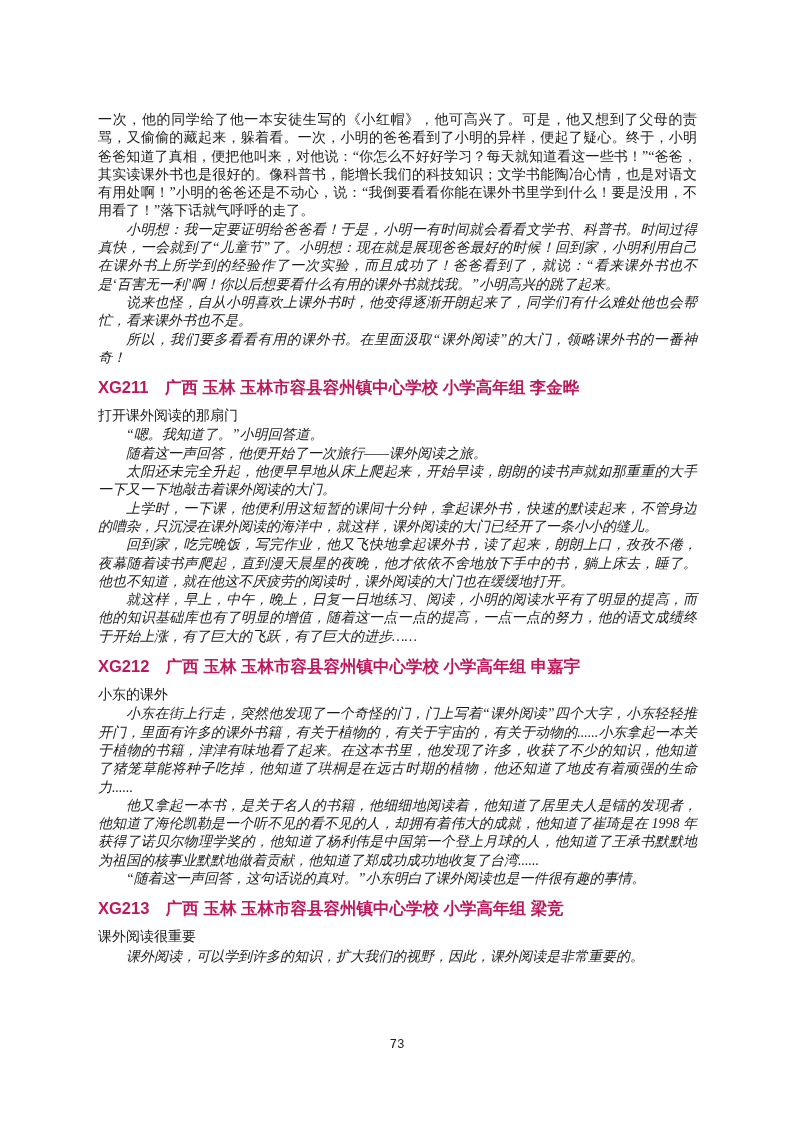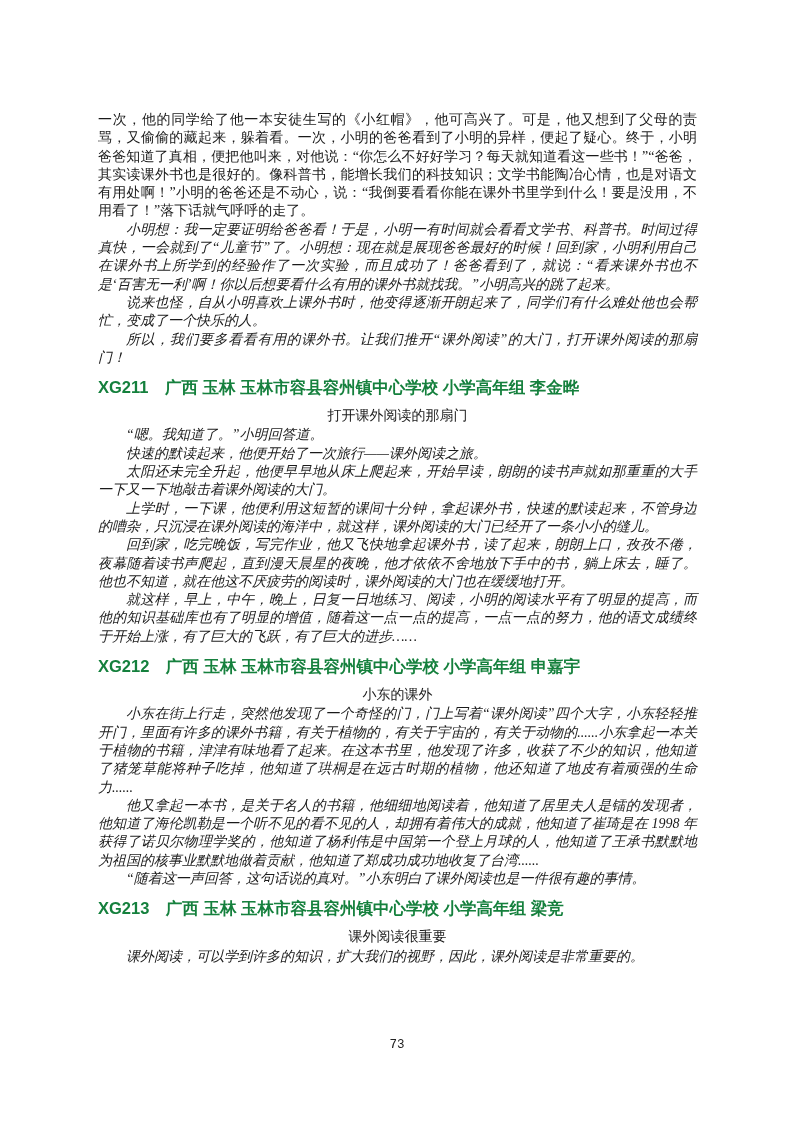--- a/index.html
+++ b/index.html
@@ -32,54 +32,53 @@
   .para.indent {
     text-indent: 2em;
     font-style: italic;
   }
   .section-header {
     font-family: "Liberation Sans", "DejaVu Sans", sans-serif;
     font-weight: 700;
     font-size: 16.5px;
     line-height: 21px;
     margin: 10px 0 9px 0;
-    color: #15803d;
+    color: #be185d;
     text-align: left;
   }
   .essay-title {
     font-size: 14px;
     line-height: 18.3px;
-    text-align: center;
     margin: 0 0 1px 0;
   }
   .page-number {
     position: absolute;
     top: 1038px;
     left: 0;
     width: 794px;
     text-align: center;
     font-family: Liberation Mono, monospace;
     font-size: 12.5px;
     color: #222222;
   }
 </style>
 </head>
 <body>
 
 <div class="doc-body">
 
   <p class="para">一次，他的同学给了他一本安徒生写的《小红帽》，他可高兴了。可是，他又想到了父母的责骂，又偷偷的藏起来，躲着看。一次，小明的爸爸看到了小明的异样，便起了疑心。终于，小明爸爸知道了真相，便把他叫来，对他说：“你怎么不好好学习？每天就知道看这一些书！”“爸爸，其实读课外书也是很好的。像科普书，能增长我们的科技知识；文学书能陶冶心情，也是对语文有用处啊！”小明的爸爸还是不动心，说：“我倒要看看你能在课外书里学到什么！要是没用，不用看了！”落下话就气呼呼的走了。</p>
   <p class="para indent">小明想：我一定要证明给爸爸看！于是，小明一有时间就会看看文学书、科普书。时间过得真快，一会就到了“儿童节”了。小明想：现在就是展现爸爸最好的时候！回到家，小明利用自己在课外书上所学到的经验作了一次实验，而且成功了！爸爸看到了，就说：“看来课外书也不是‘百害无一利’啊！你以后想要看什么有用的课外书就找我。”小明高兴的跳了起来。</p>
-  <p class="para indent">说来也怪，自从小明喜欢上课外书时，他变得逐渐开朗起来了，同学们有什么难处他也会帮忙，变成了一个快乐的人。</p>
-  <p class="para indent">所以，我们要多看看有用的课外书。让我们推开“课外阅读”的大门，打开课外阅读的那扇门！</p>
+  <p class="para indent">说来也怪，自从小明喜欢上课外书时，他变得逐渐开朗起来了，同学们有什么难处他也会帮忙，看来课外书也不是。</p>
+  <p class="para indent">所以，我们要多看看有用的课外书。在里面汲取“课外阅读”的大门，领略课外书的一番神奇！</p>
 
   <div class="section-header">XG211　广西 玉林 玉林市容县容州镇中心学校 小学高年组 李金晔</div>
   <div class="essay-title">打开课外阅读的那扇门</div>
   <p class="para indent">“嗯。我知道了。”小明回答道。</p>
-  <p class="para indent">快速的默读起来，他便开始了一次旅行——课外阅读之旅。</p>
+  <p class="para indent">随着这一声回答，他便开始了一次旅行——课外阅读之旅。</p>
   <p class="para indent">太阳还未完全升起，他便早早地从床上爬起来，开始早读，朗朗的读书声就如那重重的大手一下又一下地敲击着课外阅读的大门。</p>
   <p class="para indent">上学时，一下课，他便利用这短暂的课间十分钟，拿起课外书，快速的默读起来，不管身边的嘈杂，只沉浸在课外阅读的海洋中，就这样，课外阅读的大门已经开了一条小小的缝儿。</p>
   <p class="para indent">回到家，吃完晚饭，写完作业，他又飞快地拿起课外书，读了起来，朗朗上口，孜孜不倦，夜幕随着读书声爬起，直到漫天晨星的夜晚，他才依依不舍地放下手中的书，躺上床去，睡了。他也不知道，就在他这不厌疲劳的阅读时，课外阅读的大门也在缓缓地打开。</p>
   <p class="para indent">就这样，早上，中午，晚上，日复一日地练习、阅读，小明的阅读水平有了明显的提高，而他的知识基础库也有了明显的增值，随着这一点一点的提高，一点一点的努力，他的语文成绩终于开始上涨，有了巨大的飞跃，有了巨大的进步……</p>
 
   <div class="section-header">XG212　广西 玉林 玉林市容县容州镇中心学校 小学高年组 申嘉宇</div>
   <div class="essay-title">小东的课外</div>
   <p class="para indent">小东在街上行走，突然他发现了一个奇怪的门，门上写着“课外阅读”四个大字，小东轻轻推开门，里面有许多的课外书籍，有关于植物的，有关于宇宙的，有关于动物的......小东拿起一本关于植物的书籍，津津有味地看了起来。在这本书里，他发现了许多，收获了不少的知识，他知道了猪笼草能将种子吃掉，他知道了珙桐是在远古时期的植物，他还知道了地皮有着顽强的生命力......</p>
   <p class="para indent">他又拿起一本书，是关于名人的书籍，他细细地阅读着，他知道了居里夫人是镭的发现者，他知道了海伦凯勒是一个听不见的看不见的人，却拥有着伟大的成就，他知道了崔琦是在 1998 年获得了诺贝尔物理学奖的，他知道了杨利伟是中国第一个登上月球的人，他知道了王承书默默地为祖国的核事业默默地做着贡献，他知道了郑成功成功地收复了台湾......</p>
   <p class="para indent">“随着这一声回答，这句话说的真对。”小东明白了课外阅读也是一件很有趣的事情。</p>

